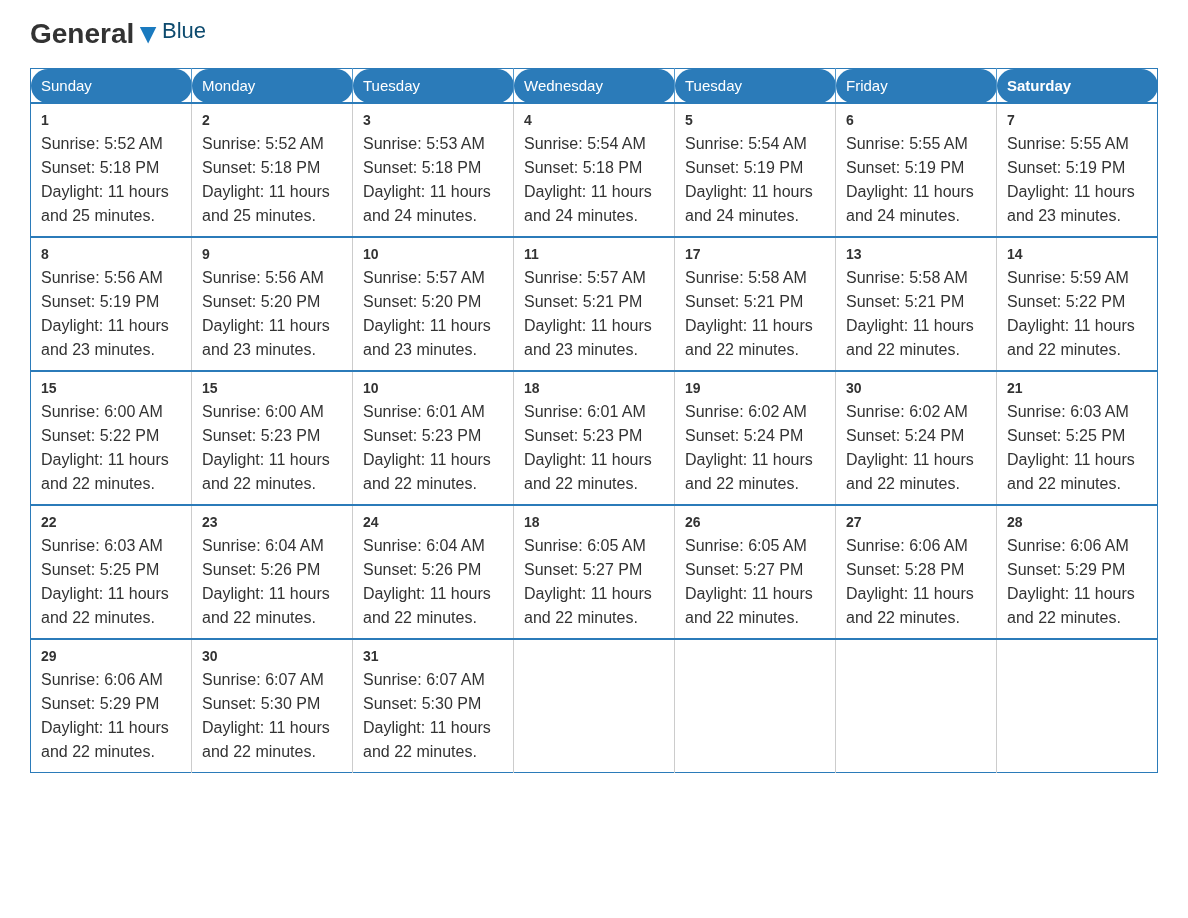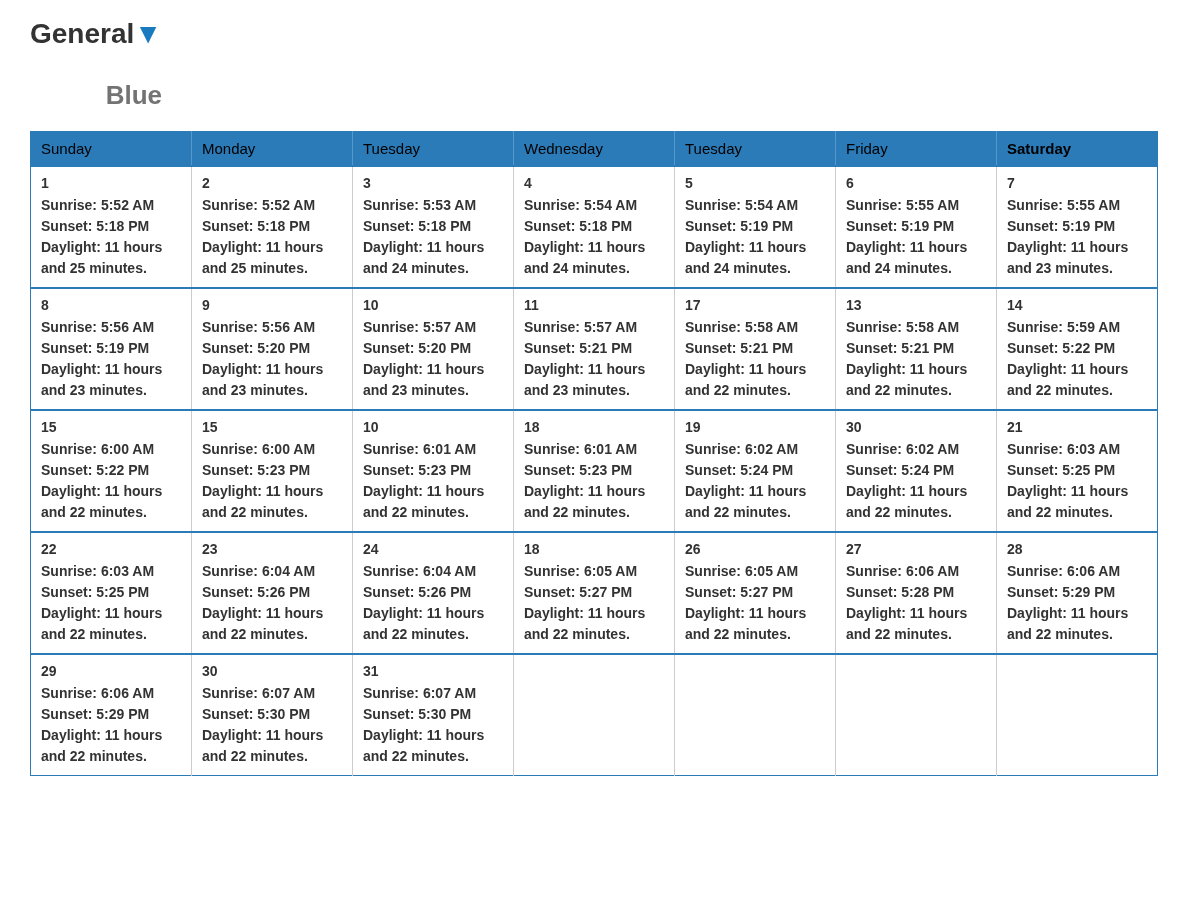--- a/index.html
+++ b/index.html
@@ -12,37 +12,35 @@
       padding: 20px 30px;
     }
     .header {
       display: flex;
       justify-content: space-between;
       align-items: flex-start;
       margin-bottom: 20px;
     }
     .logo {
       display: flex;
-      flex-direction: column;
-      align-items: flex-end;
-      gap: 34px;
+      align-items: flex-start;
     }
     .logo-text {
       font-size: 28px;
       font-weight: bold;
       color: #333;
       line-height: 1;
     }
     .logo-text span {
       color: #1a7abf;
     }
     .logo-blue-line {
-      color: #737373;
-      font-size: 26px;
-      font-weight: bold;
+      color: #0c4a6e;
+      font-size: 22px;
+      font-weight: normal;
       margin-top: -2px;
     }
     .title-block {
       text-align: right;
     }
     .calendar-title {
       font-size: 52px;
       font-weight: normal;
       color: #222;
       line-height: 1.1;
@@ -54,26 +52,27 @@
     }
     table {
       width: 100%;
       border-collapse: collapse;
       border: 1px solid #2b7bb9;
     }
     thead tr {
       background-color: #2b7bb9;
     }
     thead th {
-      color: #000000;
+      color: #ffffff;
       font-size: 15px;
       font-weight: normal;
       padding: 8px 10px;
       text-align: left;
       border-right: 1px solid #5599cc;
+      border-radius: 17px;
     }
     thead th:last-child {
       border-right: none;
       font-weight: bold;
     }
     tbody tr {
       border-top: 2px solid #2b7bb9;
     }
     tbody td {
       vertical-align: top;
@@ -87,24 +86,23 @@
     tbody td:last-child {
       border-right: none;
     }
     .day-number {
       font-size: 14px;
       font-weight: bold;
       display: block;
       margin-bottom: 4px;
     }
     .day-info {
-      font-size: 14px;
+      font-size: 16px;
       line-height: 1.5;
       color: #333;
-      font-weight: bold;
     }
     .empty-cell {
       background: #fff;
     }
   </style>
 </head>
 <body>
 
 <div class="header">
   <div class="logo">

